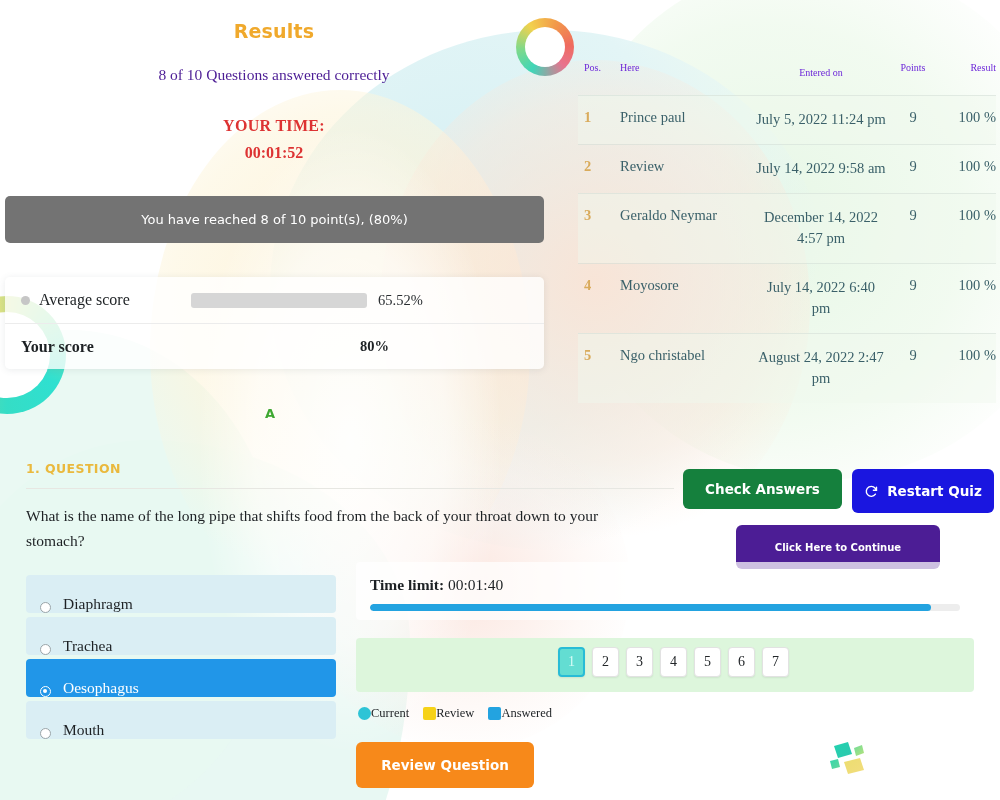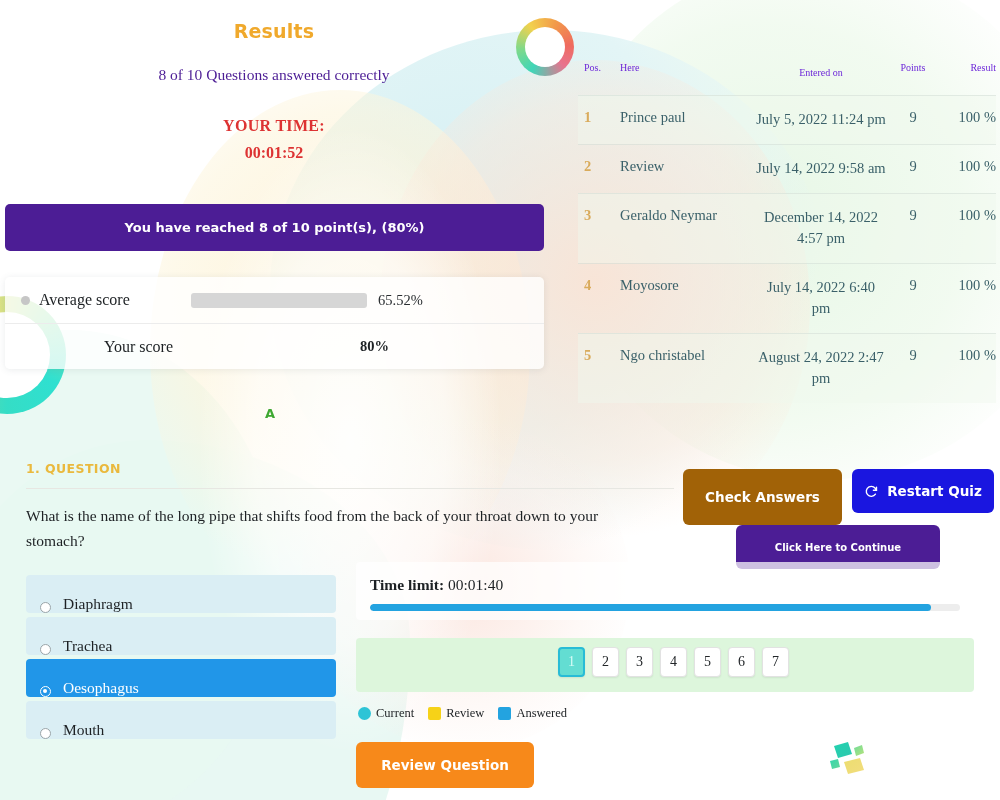--- a/index.html
+++ b/index.html
@@ -141,28 +141,27 @@
     position: absolute; left: 0; top: 144px; width: 548px;
     text-align: center;
     font-weight: bold;
     font-size: 16px;
     color: #dd3333;
   }
 
   .points-banner {
     position: absolute; left: 5px; top: 196px;
     width: 539px; height: 47px;
-    background: #4c1d95;
+    background: #737373;
     border-radius: 5px;
     display: flex; align-items: center; justify-content: center;
     color: #ffffff;
     font-family: "DejaVu Sans", sans-serif;
-    font-weight: bold;
+    font-weight: normal;
     font-size: 13px;
-    margin-top: 8px;
   }
 
   .score-card {
     position: absolute; left: 5px; top: 277px;
     width: 539px;
     background: rgba(255,255,255,.78);
     border-radius: 5px;
     box-shadow: 0 1px 7px rgba(80,100,110,.12);
     overflow: hidden;
   }
@@ -178,21 +177,21 @@
     background: #c6c6c6;
     margin-right: 9px;
     flex: 0 0 auto;
   }
   .score-label {
     font-size: 16px;
     color: #1d2124;
     width: 152px;
     flex: 0 0 auto;
   }
-  .score-label.bold { font-weight: normal; text-align: right; }
+  .score-label.bold { font-weight: bold; }
   .bar-track {
     width: 176px; height: 15px;
     border-radius: 3px;
     flex: 0 0 auto;
     overflow: hidden;
   }
   .bar-track.grey { background: #d6d6d6; }
   .bar-fill {
     height: 100%;
     background: #1d9ad8;
@@ -301,22 +300,22 @@
     font-family: "DejaVu Sans", sans-serif;
     font-weight: bold;
     border: none;
     border-radius: 6px;
     color: #ffffff;
     cursor: pointer;
     display: flex; align-items: center; justify-content: center;
   }
   .btn-check {
     left: 683px; top: 469px;
-    width: 159px; height: 56px;
-    background: #a16207;
+    width: 159px; height: 40px;
+    background: #15803d;
     font-size: 13.5px;
   }
   .btn-restart {
     left: 852px; top: 469px;
     width: 142px; height: 44px;
     background: #1a16e0;
     font-size: 13.5px;
     gap: 8px;
   }
   .btn-continue {
@@ -387,21 +386,21 @@
     border: 2px solid #28bcd6;
     color: #d7fbf6;
   }
 
   .legend {
     position: absolute; left: 358px; top: 706px;
     display: flex; align-items: center; gap: 7px;
     font-size: 12.5px;
     color: #1d2124;
   }
-  .legend-item { display: flex; align-items: center; gap: 5px; margin-right: 7px; }
+  .legend-item { display: flex; align-items: center; margin-right: 7px; }
   .sw-circle { width: 13px; height: 13px; border-radius: 50%; background: #2ec4d6; }
   .sw-square-yellow { width: 13px; height: 13px; background: #f6d218; border-radius: 2px; }
   .sw-square-blue { width: 13px; height: 13px; background: #23a3e0; border-radius: 2px; }
 
   
   .logo { position: absolute; left: 828px; top: 736px; width: 46px; height: 44px; }
 </style>
 </head>
 <body>
 

